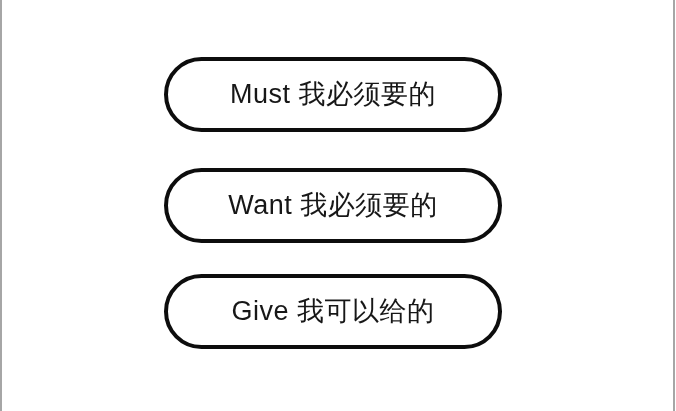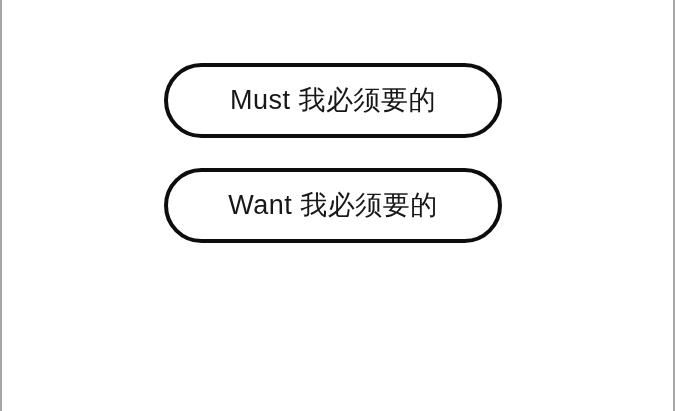--- a/index.html
+++ b/index.html
@@ -30,21 +30,21 @@
     width: 338px;
     height: 75px;
     box-sizing: border-box;
     border: 4px solid #0d0d0d;
     border-radius: 38px;
     background: #ffffff;
     display: flex;
     align-items: center;
     justify-content: center;
   }
-  .pill-1 { top: 63px; }
+  .pill-1 { top: 57px; }
   .pill-2 { top: 168px; }
   .pill-3 { top: 274px; }
   .pill-label {
     color: #171717;
     font-size: 27px;
     line-height: 1;
     white-space: nowrap;
     letter-spacing: 0.5px;
   }
 </style>
@@ -57,14 +57,17 @@
   <div class="edge-line right"></div>
 
   <div class="pill pill-1">
     <span class="pill-label">Must 我必须要的</span>
   </div>
 
   <div class="pill pill-2">
     <span class="pill-label">Want 我必须要的</span>
   </div>
 
+  <div class="pill pill-3">
+    <span class="pill-label">Give 我可以给的</span>
+  </div>
 
 </div>
 
 </body></html>

